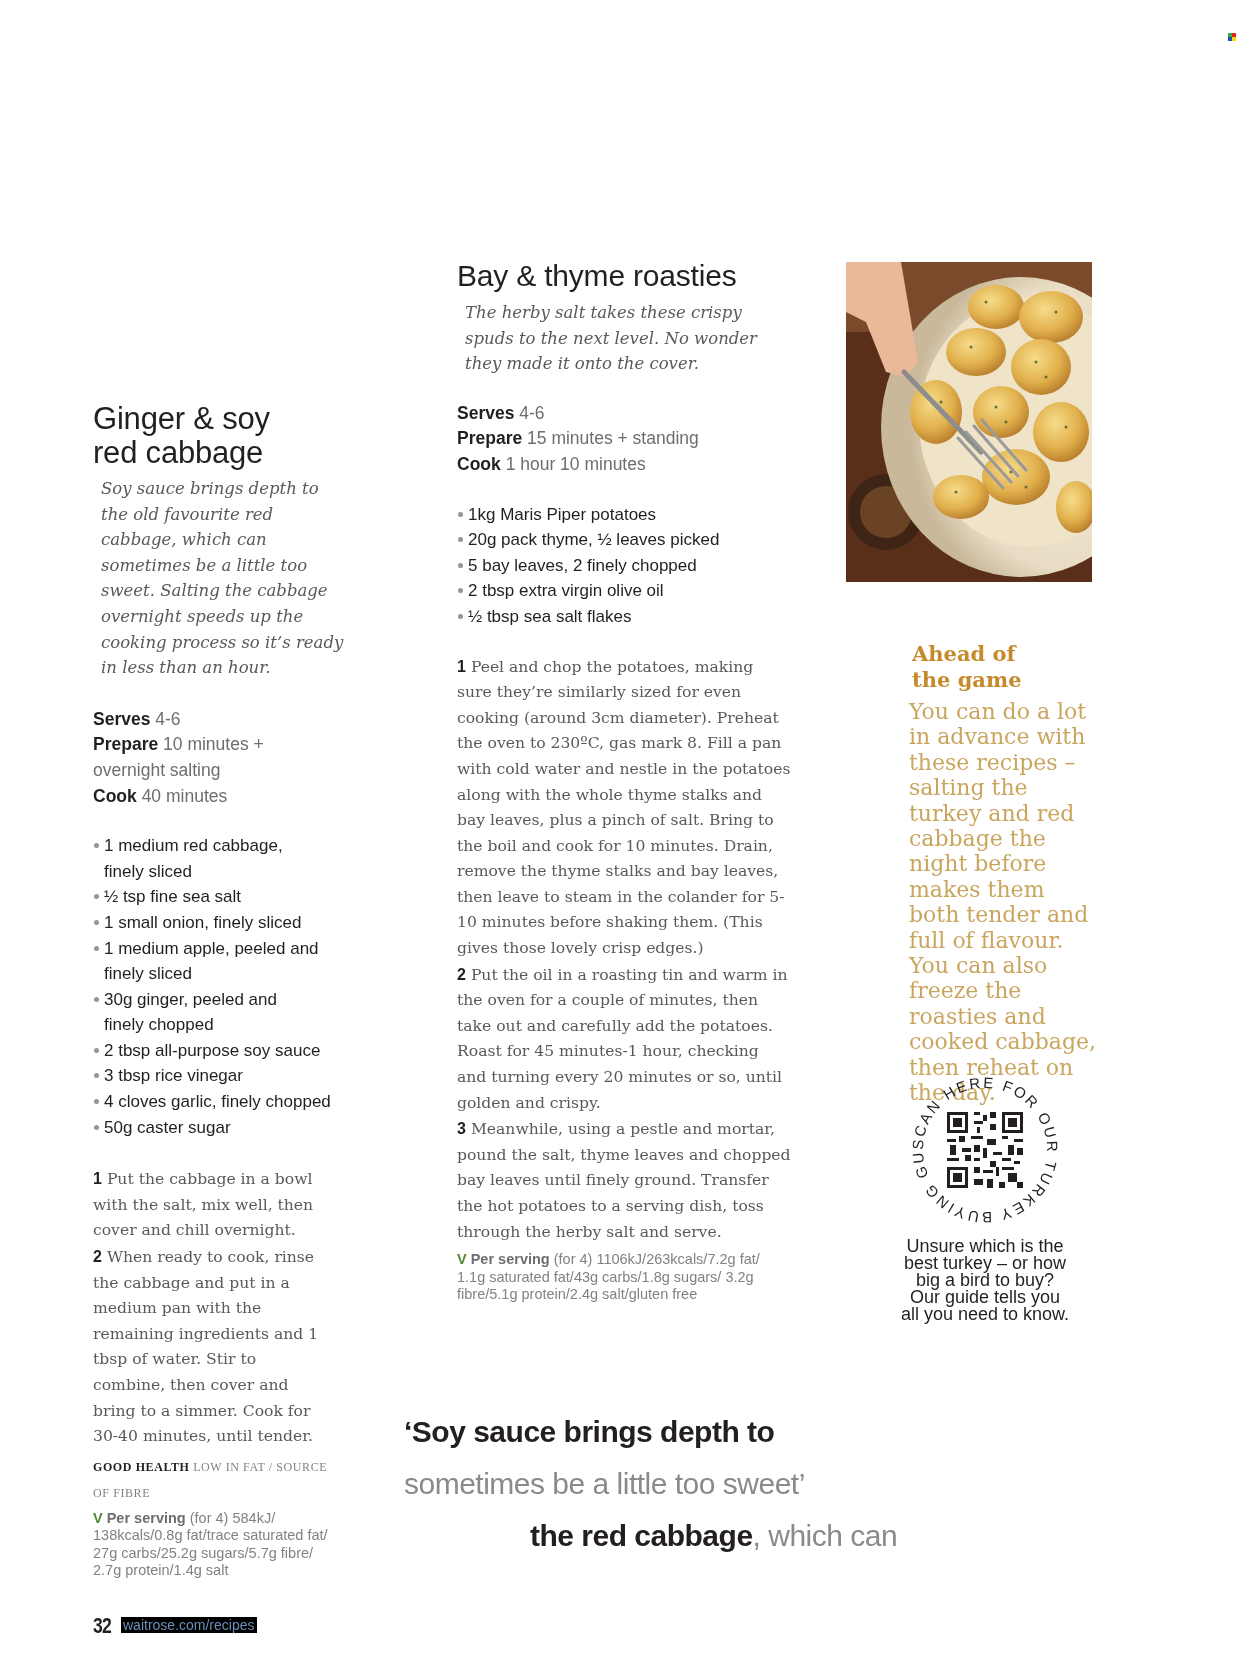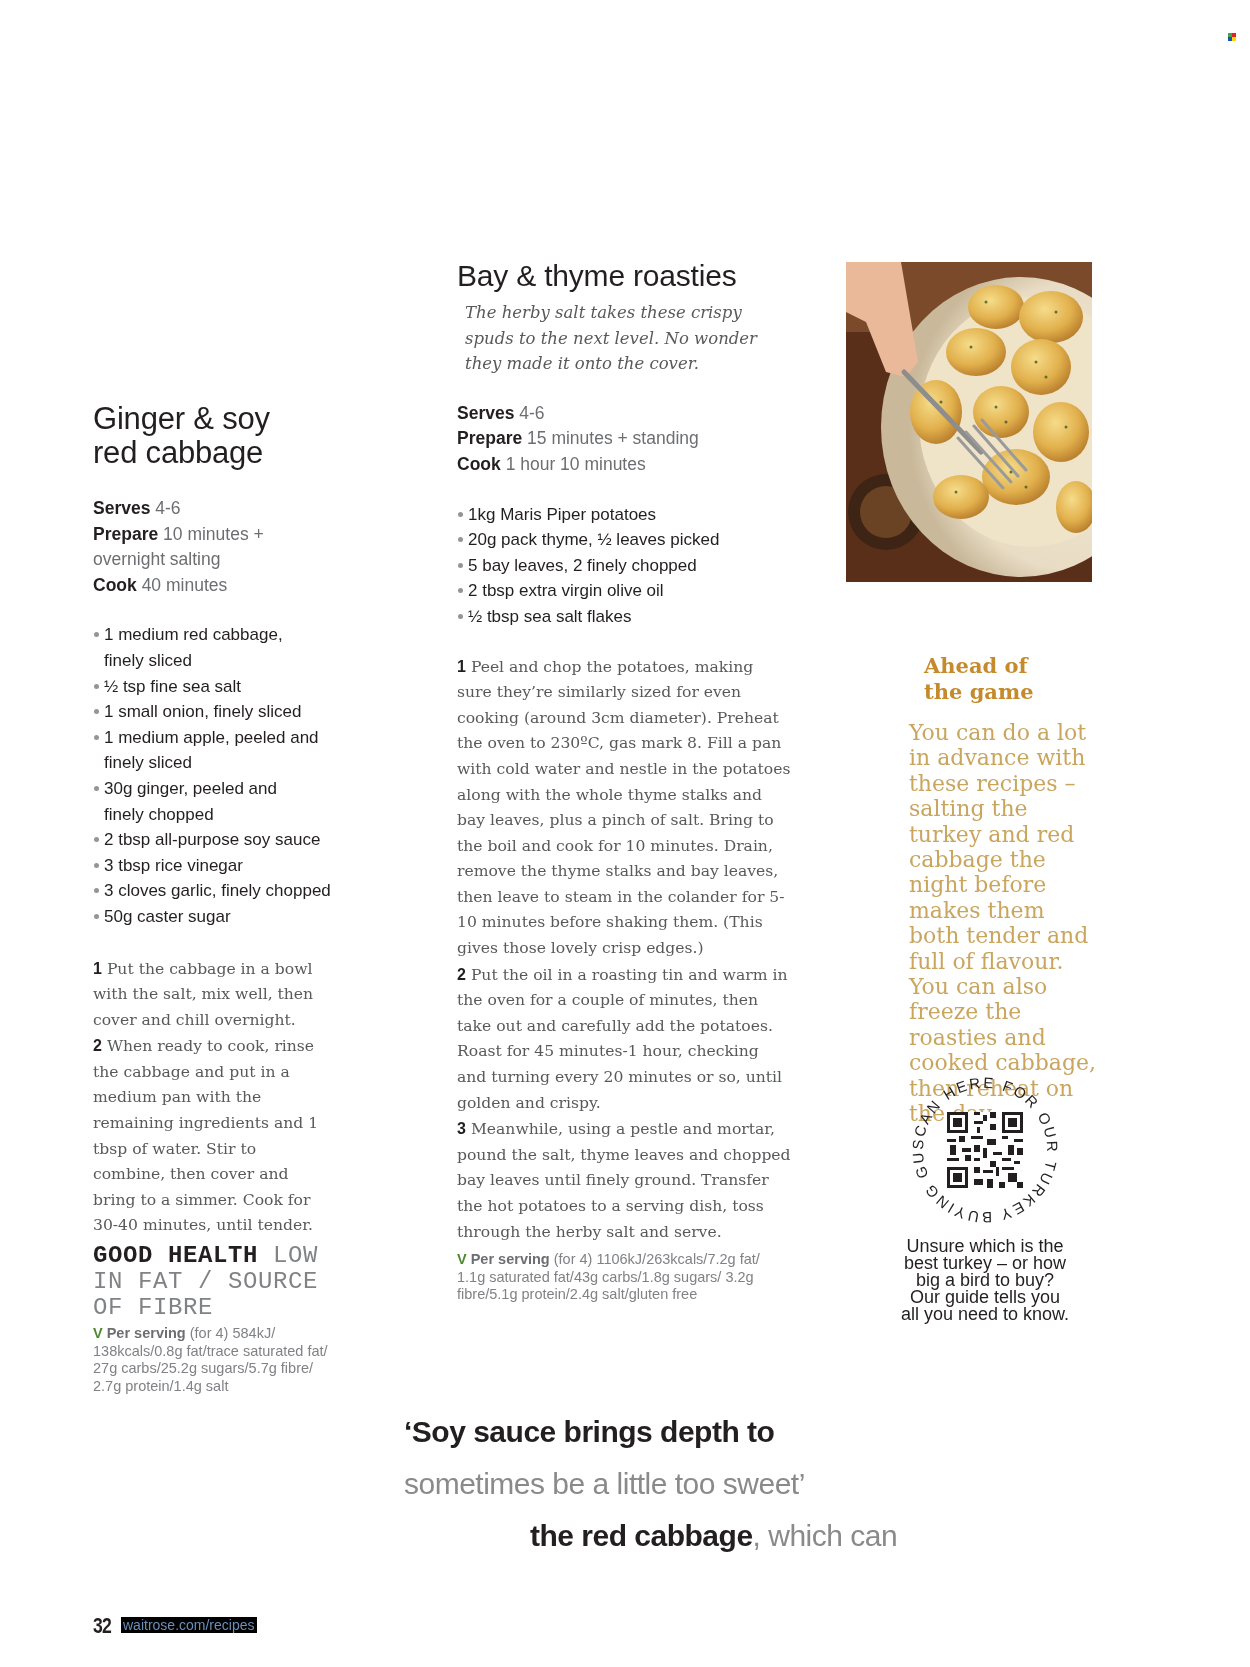--- a/index.html
+++ b/index.html
@@ -14,26 +14,26 @@
     .meta { font-family: "Liberation Sans", sans-serif; font-size: 17.5px; line-height: 25.6px; color: #6d6e71; }
     .meta b { color: #231f20; font-weight: 700; }
     .ing { list-style: none; margin: 0; padding: 0; font-family: "Liberation Sans", sans-serif; font-size: 17px; line-height: 25.6px; color: #231f20; }
     .ing li { position: relative; padding-left: 11px; }
     .ing li::before { content: ""; position: absolute; left: 1px; top: 10px; width: 5px; height: 5px; border-radius: 50%; background: #939598; }
     .method { font-family: "DejaVu Serif", serif; font-size: 15.6px; line-height: 25.6px; color: #58595b; margin: 0; }
     .method b { font-family: "Liberation Sans", sans-serif; color: #231f20; font-weight: 700; font-size: 16px; }
     .nutri { font-family: "Liberation Sans", sans-serif; font-size: 14.5px; line-height: 17.5px; color: #808285; }
     .nutri .v { color: #4f8a2e; font-weight: 700; }
     .nutri .ps { color: #6d6e71; font-weight: 700; }
-    .health { font-family: Liberation Mono, monospace; font-size: 24px; line-height: 26px; color: #808285; letter-spacing: 0.6px; }
+    .health { font-family: Liberation Serif, serif; font-size: 12px; line-height: 26px; color: #808285; letter-spacing: 0.6px; }
     .health b { color: #231f20; font-weight: 700; }
 
     .photo { left: 846px; top: 262px; width: 246px; height: 320px; overflow: hidden; background: #6b3d22; }
 
-    .side-title { font-family: "DejaVu Serif", serif; font-weight: 700; color: #c48a2b; font-size: 21px; line-height: 26px; margin: 15px; }
+    .side-title { font-family: "DejaVu Serif", serif; font-weight: 700; color: #c48a2b; font-size: 21px; line-height: 26px; margin: 3px; }
     .side-body { font-family: "DejaVu Serif", serif; color: #c9a55e; font-size: 22px; line-height: 25.4px; margin: 0; }
 
     .qr-caption { font-family: "Liberation Sans", sans-serif; font-size: 18px; line-height: 17px; color: #231f20; text-align: center; }
 
     .quote { font-family: Liberation Sans, sans-serif; font-size: 30px; line-height: 52px; letter-spacing: -0.5px; margin-left: 42px; }
     .quote .dark { color: #231f20; font-weight: 700; }
     .quote .light { color: #8a8a8a; font-weight: 400; }
 
     .folio { left: 93px; top: 1613px; font-family: "Liberation Sans", sans-serif; font-weight: 700; font-size: 22px; color: #231f20; letter-spacing: -1px; transform: scaleX(0.8); transform-origin: left; }
     .url { left: 121px; top: 1617px; font-family: "Liberation Sans", sans-serif; font-size: 14px; color: #6b8fb8; background: #000000; padding: 0 2px; }
@@ -46,36 +46,37 @@
     <span style="background:#e2231a"></span>
   <span style="background:#1d4fb8"></span>
     <span style="background:#f5d90a"></span>
 </div>
 
 <section class="abs" style="left:93px; top:402px; width:250px;">
   <h1 class="title" style="font-size:31px; line-height:34px;">
     <span>Ginger &amp; soy</span><br>
     <span>red cabbage</span>
   </h1>
+  <p class="intro" style="margin-top:6px; width:245px;">Soy sauce brings depth to the old favourite red cabbage, which can sometimes be a little too sweet. Salting the cabbage overnight speeds up the cooking process so it’s ready in less than an hour.</p>
 
   <div class="meta" style="margin-top:26px;">
     <div><b>Serves</b> <span>4-6</span></div>
     <div style="width:200px;"><b>Prepare</b> <span>10 minutes + overnight salting</span></div>
     <div><b>Cook</b> <span>40 minutes</span></div>
   </div>
 
   <ul class="ing" style="margin-top:24px; width:250px;">
     <li style="width:180px;">1 medium red cabbage, finely sliced</li>
     <li>½ tsp fine sea salt</li>
     <li>1 small onion, finely sliced</li>
     <li style="width:230px;">1 medium apple, peeled and finely sliced</li>
     <li style="width:180px;">30g ginger, peeled and finely chopped</li>
     <li>2 tbsp all-purpose soy sauce</li>
     <li>3 tbsp rice vinegar</li>
-    <li>3 cloves garlic, finely chopped</li>
+    <li>4 cloves garlic, finely chopped</li>
     <li>50g caster sugar</li>
   </ul>
 
   <div style="margin-top:26px; width:232px;">
     <p class="method"><b>1</b> <span>Put the cabbage in a bowl with the salt, mix well, then cover and chill overnight.</span></p>
     <p class="method"><b>2</b> <span>When ready to cook, rinse the cabbage and put in a medium pan with the remaining ingredients and 1 tbsp of water. Stir to combine, then cover and bring to a simmer. Cook for 30-40 minutes, until tender.</span></p>
   </div>
 
   <div class="health" style="margin-top:4px; width:240px;">
     <b>GOOD HEALTH</b>

